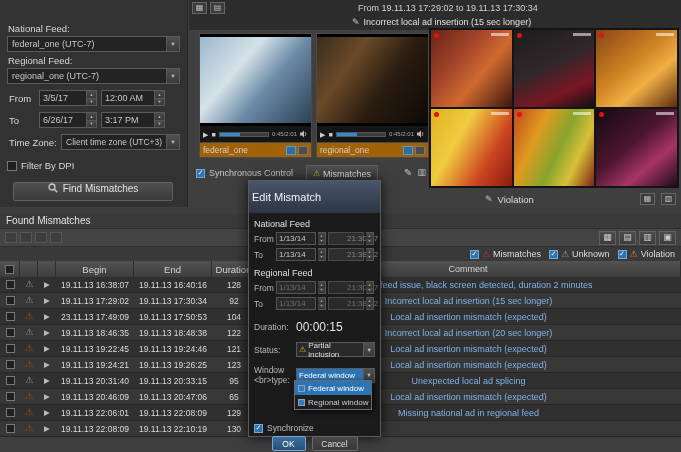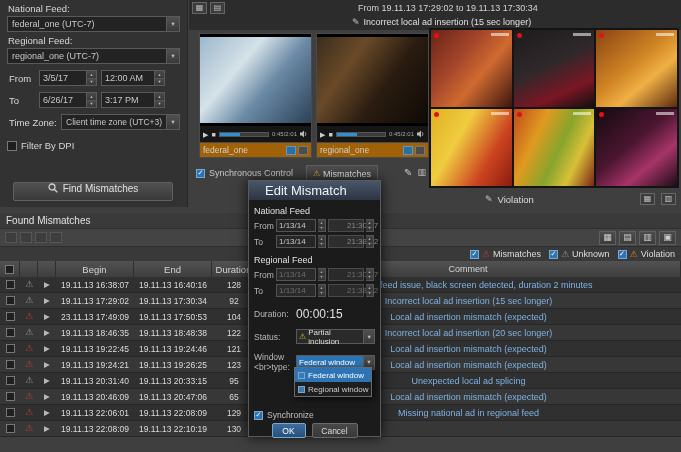--- a/index.html
+++ b/index.html
@@ -3,21 +3,21 @@
 <meta charset="utf-8">
 <style>
   * { margin:0; padding:0; box-sizing:border-box; }
   html,body { background:#222; }
   .app {
     position:relative; width:681px; height:452px; overflow:hidden;
     background:#3f3f3f; color:#ccc; font-family:"Liberation Sans","DejaVu Sans",sans-serif; font-size:10px;
     user-select:none;
   }
   
-  .left-panel { position:absolute; left:0; top:0; width:188px; height:207px; background:#323232; border-right:1px solid #252525; padding:0 7px; }
+  .left-panel { position:absolute; left:0; top:0; width:188px; height:207px; background:#323232; border-right:1px solid #252525; padding:20px 7px; }
   .lp-label { color:#d8d8d8; font-size:9.5px; margin:3px 0 2px 1px; }
   .combo { display:flex; align-items:center; height:16px; background:#232323; border:1px solid #5a5a5a; color:#c8c8c8; font-size:9px; padding-left:4px; }
   .dd-btn { margin-left:auto; width:13px; align-self:stretch; background:linear-gradient(#505050,#3a3a3a); border-left:1px solid #5a5a5a; display:flex; align-items:center; justify-content:center; color:#c0c0c0; }
   .dd-btn::before { content:"▼"; font-size:5.5px; }
   .field-row { display:flex; align-items:center; margin-top:6px; gap:4px; }
   .fr-label { width:28px; font-size:9.5px; color:#d8d8d8; padding-left:2px; }
   .spin-field { display:flex; align-items:center; height:16px; background:#232323; border:1px solid #5a5a5a; font-size:9px; color:#c8c8c8; padding-left:3px; }
   .w-date { width:58px; } .w-time { width:64px; }
   .spin { display:flex; flex-direction:column; margin-left:auto; align-self:stretch; width:10px; border-left:1px solid #5a5a5a; }
   .spin i { flex:1; display:flex; align-items:center; justify-content:center; font-style:normal; color:#b8b8b8; background:linear-gradient(#4a4a4a,#383838); }
@@ -89,21 +89,21 @@
   .c-dur { width:44px; text-align:center; }
   .c-comment { flex:1; text-align:center; color:#7fb2e5; font-size:9px; white-space:nowrap; overflow:hidden; }
   .fm-rows { position:absolute; left:0; top:277px; width:681px; height:160px; }
   .t-row { height:16px; display:flex; align-items:center; font-size:8.5px; color:#dcdcdc; border-bottom:1px solid #272727; cursor:pointer; }
   .t-row:nth-child(odd) { background:#303030; }
   .t-row:nth-child(even) { background:#373737; }
   .footer { position:absolute; left:0; top:437px; width:681px; height:15px; background:#2b2b2b; display:flex; align-items:center; justify-content:center; }
   .save-btn { width:114px; height:12px; background:#3e3e3e; border:1px solid #505050; border-radius:2px; color:#8d8d8d; font-size:9.5px; display:flex; align-items:center; justify-content:center; cursor:default; }
   
   .modal { position:absolute; left:248px; top:180px; width:133px; height:257px; background:#1b1b1b; border:1px solid #5a5a5a; box-shadow:0 0 12px rgba(0,0,0,.8); z-index:50; }
-  .modal-title { height:19px; background:linear-gradient(#49566a,#2c3543); display:flex; align-items:center; padding-left:16px; color:#eef3f9; font-size:13px; }
+  .modal-title { height:32px; background:linear-gradient(#49566a,#2c3543); display:flex; align-items:center; padding-left:3px; color:#eef3f9; font-size:11px; }
   .m-body { position:relative; padding:3px 5px; height:242px; }
   .m-section { color:#e2e2e2; margin-top:3px; font-size:9px; }
   .m-row { display:flex; align-items:center; margin-top:3px; gap:2px; }
   .m-lab { width:20px; color:#b8b8b8; font-size:8.5px; }
   .m-date { width:40px; height:13px; background:#262626; border:1px solid #555; color:#c8c8c8; font-size:8px; display:flex; align-items:center; padding-left:2px; }
   .m-time { width:36px; height:13px; background:#2e2e2e; border:1px solid #4a4a4a; color:#888; font-size:8px; display:flex; align-items:center; padding-left:18px; }
   .dis { color:#6d6d6d !important; background:#2a2a2a !important; }
   .m-spin { width:8px; height:13px; display:flex; flex-direction:column; border:1px solid #555; border-left:none; }
   .m-spin i { flex:1; display:flex; align-items:center; justify-content:center; font-style:normal; color:#aaa; background:linear-gradient(#454545,#343434); }
   .m-spin .up::before { content:"▲"; font-size:3.5px; }

